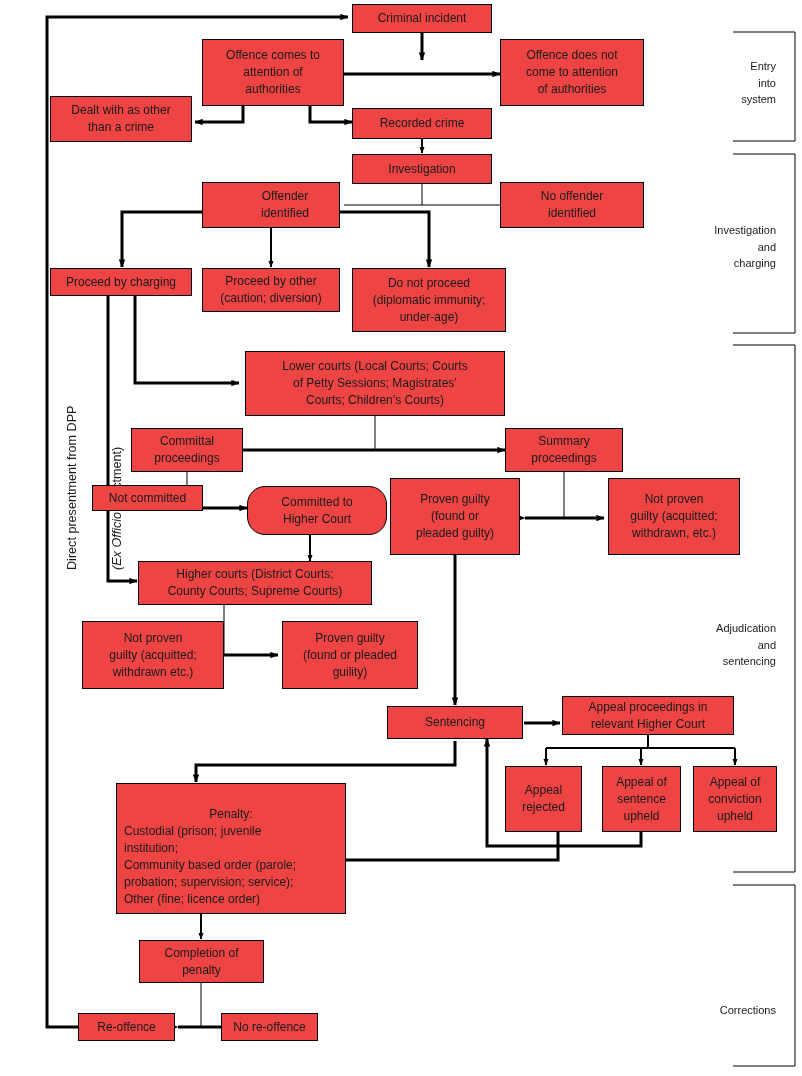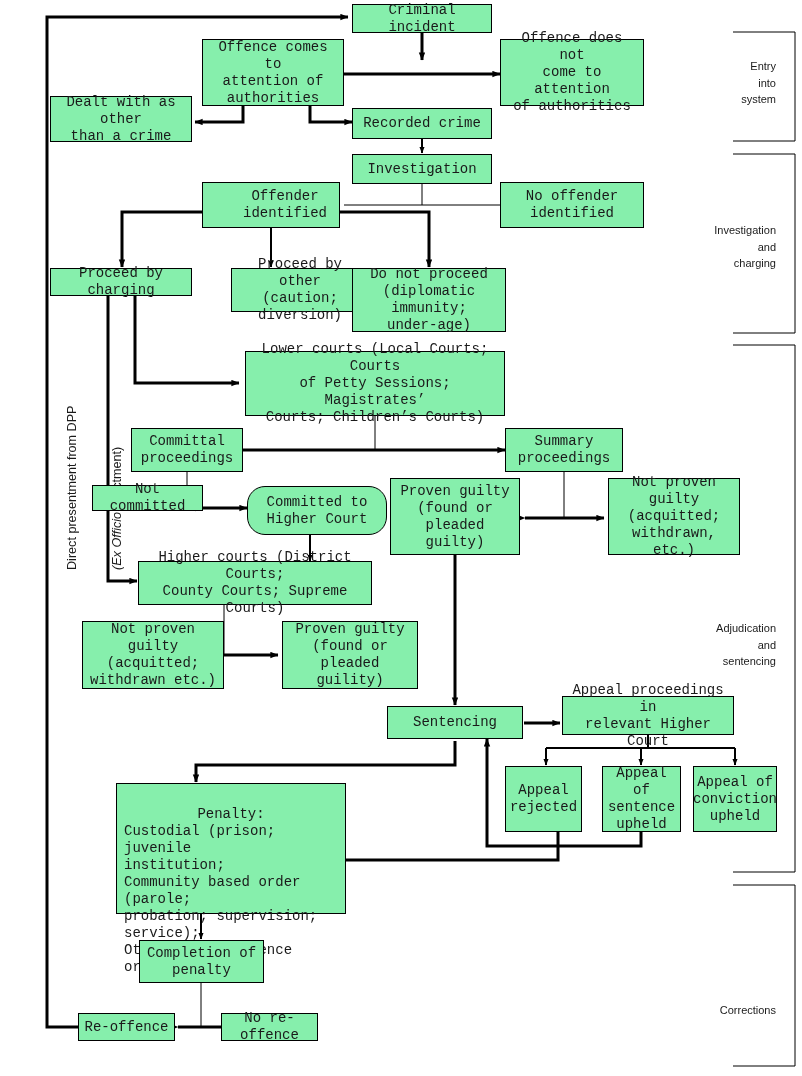--- a/index.html
+++ b/index.html
@@ -8,32 +8,31 @@
     width:802px;height:1076px;
     background:#ffffff;
     font-family:"Liberation Sans","DejaVu Sans",sans-serif;
     overflow:hidden;
   }
   #wires{position:absolute;left:0;top:0;width:802px;height:1076px;}
   .node{
     position:absolute;
     box-sizing:border-box;
     border:1px solid #000000;
-    background:#86efac;
+    background:#ef4444;
     display:flex;
     align-items:center;
     justify-content:center;
     text-align:center;
-    font-size:14px;
+    font-size:12px;
     line-height:17px;
     color:#1a1a1a;
     white-space:pre-line;
     padding:1px 4px;
     z-index:3;
-    font-family:Liberation Mono, monospace;
   }
   .node.left{ text-align:left; justify-content:flex-start; display:block; padding:5px 7px;}
   .stage-label{
     position:absolute;
     font-size:11px;
     line-height:16.5px;
     color:#1a1a1a;
     text-align:right;
     white-space:pre-line;
     z-index:3;
@@ -179,21 +178,21 @@
   <div class="node" style="left:352px;top:154px;width:140px;height:30px;">Investigation</div>
 
   <div class="node" style="left:202px;top:182px;width:138px;height:46px;padding-left:32px;">Offender
 identified</div>
 
   <div class="node" style="left:500px;top:182px;width:144px;height:46px;">No offender
 identified</div>
 
   <div class="node" style="left:50px;top:268px;width:142px;height:28px;">Proceed by charging</div>
 
-  <div class="node" style="left:202px;top:268px;width:138px;height:44px;margin-left:29px;">Proceed by other
+  <div class="node" style="left:202px;top:268px;width:138px;height:44px;">Proceed by other
 (caution; diversion)</div>
 
   <div class="node" style="left:352px;top:268px;width:154px;height:64px;">Do not proceed
 (diplomatic immunity;
 under-age)</div>
 
   <div class="node" style="left:245px;top:351px;width:260px;height:65px;">Lower courts (Local Courts; Courts
 of Petty Sessions; Magistrates’
 Courts; Children’s Courts)</div>
 

